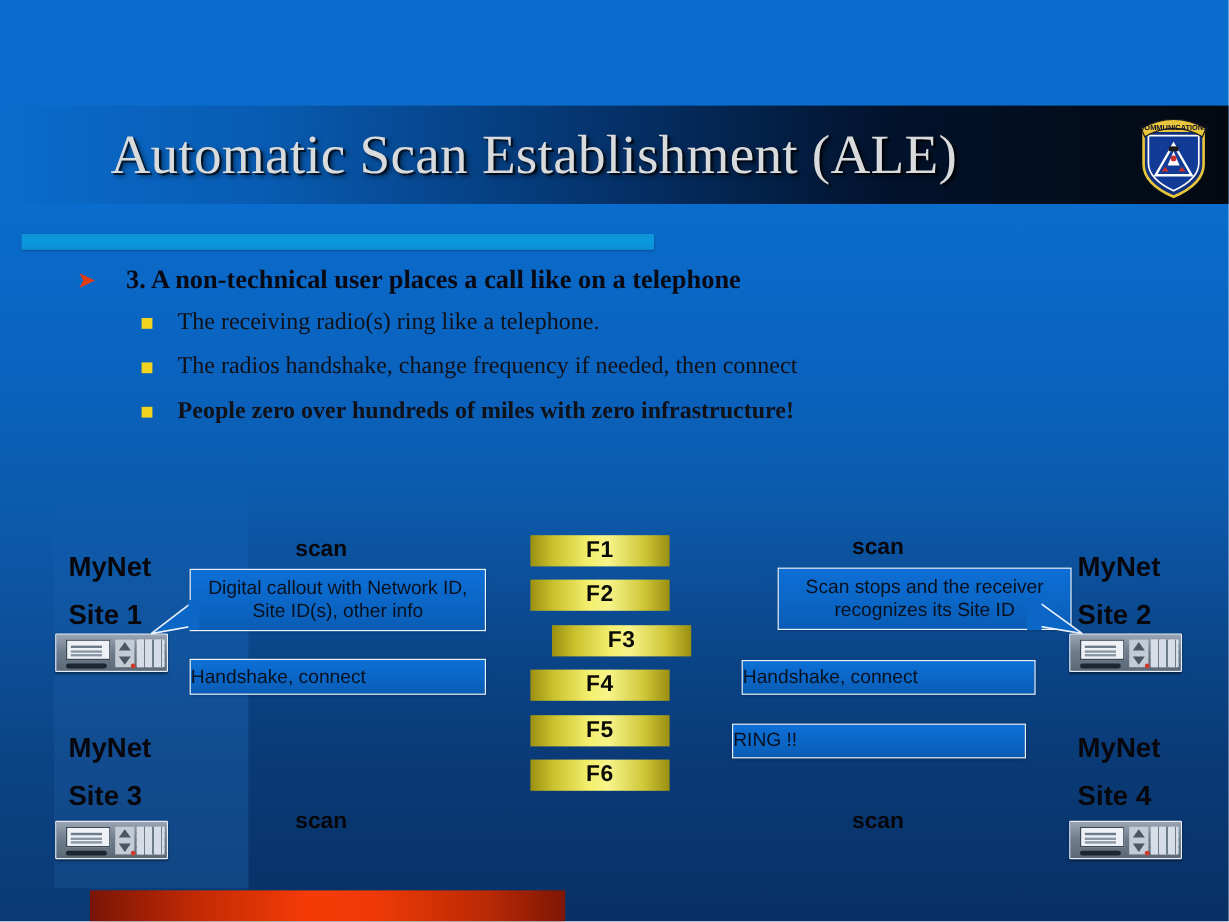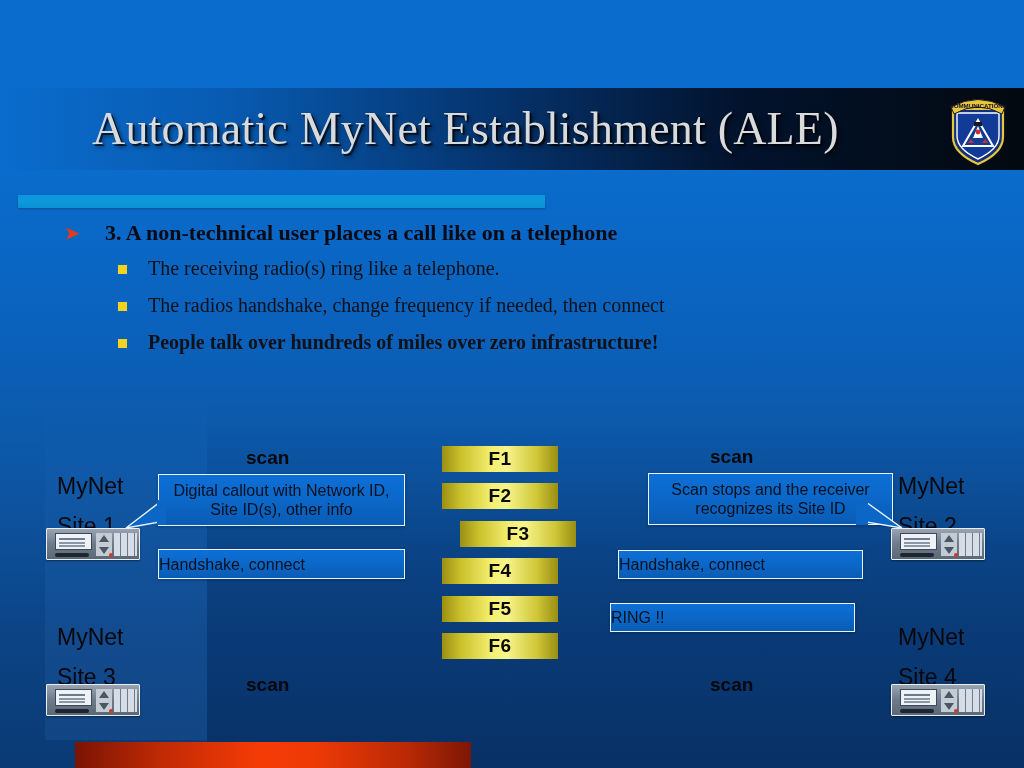--- a/index.html
+++ b/index.html
@@ -107,25 +107,24 @@
   .sq-bullet {
     position: absolute; left: 8px; top: 15px;
     width: 9px; height: 9px;
     background: #f2d320;
   }
 
   
   .site-label {
     position: absolute;
     font-family: "Liberation Sans", sans-serif;
-    font-size: 23px; font-weight: normal;
+    font-size: 23px; font-weight: bold;
     color: #08080c;
     white-space: nowrap;
     line-height: 28px;
-    margin-top: 14px;
   }
   .site-label .l2 { display: block; }
 
   .radio-icon {
     position: absolute;
     width: 94px; height: 32px;
     background: linear-gradient(180deg, #9aa4b2 0%, #6f7c8c 48%, #5b6875 100%);
     border: 1.5px solid #e9eef5;
     border-radius: 1px;
     box-shadow: 0 1px 2px rgba(0,0,0,0.45);
@@ -213,21 +212,21 @@
 </style>
 </head>
 <body>
 
 <div id="slide">
 
   <div id="bg-shade-left"></div>
   <div id="bg-shade-right"></div>
 
   <div id="title-band"></div>
-  <div id="title-text">Automatic MyNet Establishment (ALE)</div>
+  <div id="title-text">Automatic Scan Establishment (ALE)</div>
 
   <div id="cap-badge">
     <svg viewBox="0 0 64 74" width="64" height="74" aria-hidden="true">
 
       <path d="M7 16 L57 16 L57 44 Q57 60 32 71 Q7 60 7 44 Z" fill="#10307e" stroke="#e8c63b" stroke-width="2.2"></path>
       <path d="M11 20 L53 20 L53 43 Q53 56 32 66 Q11 56 11 43 Z" fill="#123b97" stroke="#ffffff" stroke-width="1.4"></path>
 
       <path d="M32 27 L47 53 L17 53 Z" fill="none" stroke="#ffffff" stroke-width="2"></path>
 
       <rect x="28" y="29" width="8" height="4" fill="#1a1a1a"></rect>
@@ -252,21 +251,21 @@
     <div class="blevel2">
       <span class="sq-bullet"></span>
       <span>The receiving radio(s) ring like a telephone.</span>
     </div>
     <div class="blevel2">
       <span class="sq-bullet"></span>
       <span>The radios handshake, change frequency if needed, then connect</span>
     </div>
     <div class="blevel2 strong">
       <span class="sq-bullet"></span>
-      <span>People talk over hundreds of miles over zero infrastructure!</span>
+      <span>People zero over hundreds of miles with zero infrastructure!</span>
     </div>
   </div>
 
   <div class="site-label" style="left:57px; top:458px;">
     <span>MyNet</span>
     <span class="l2" style="margin-top:12px;">Site 1</span>
   </div>
   <div class="radio-icon" style="left:46px; top:528px;">
     <span class="screen"></span>
     <span class="slider"></span>

